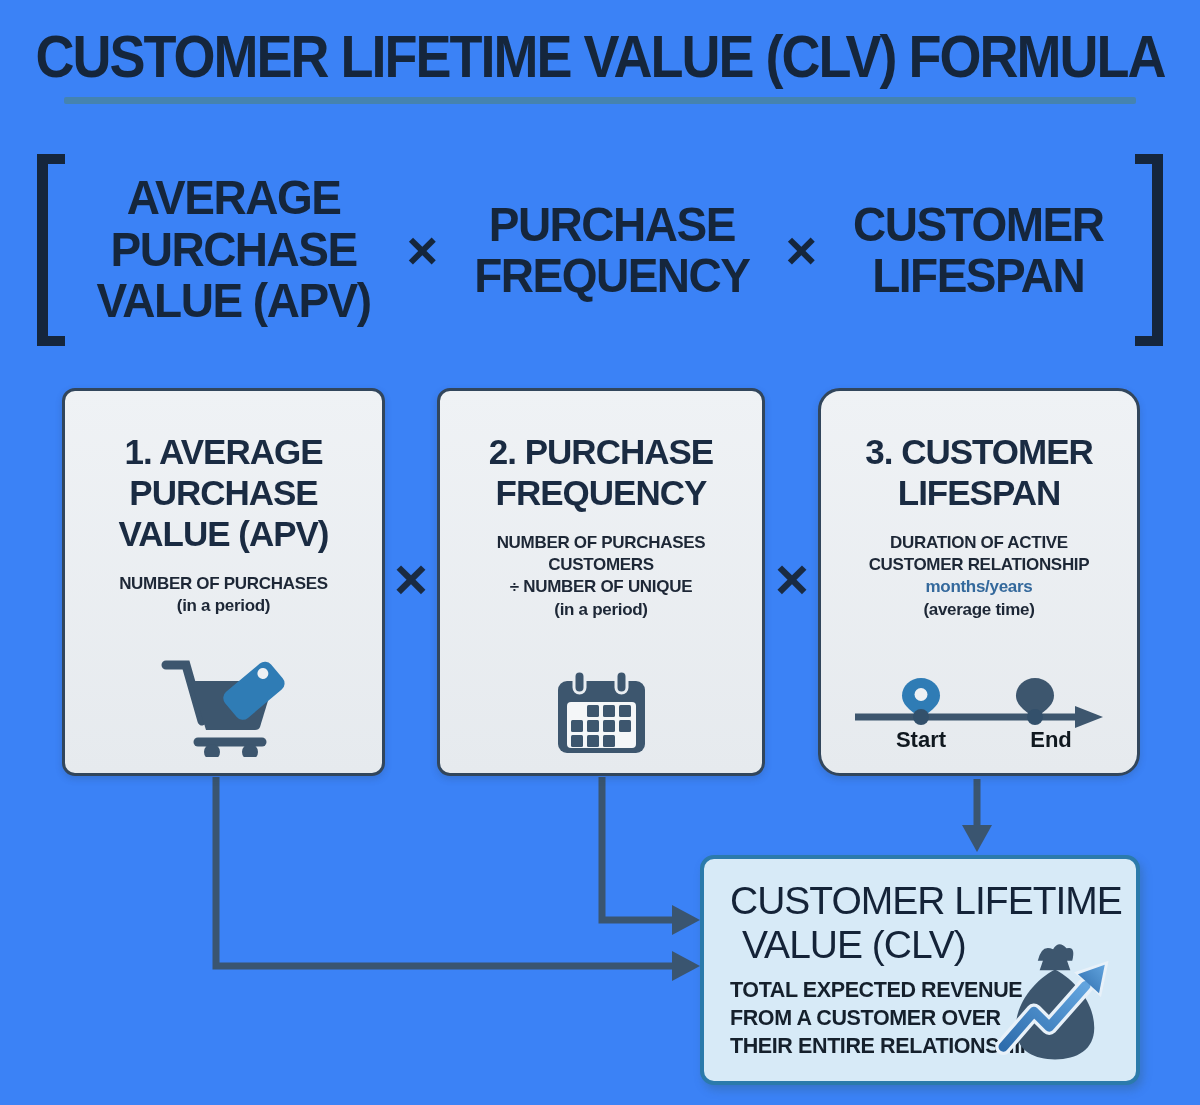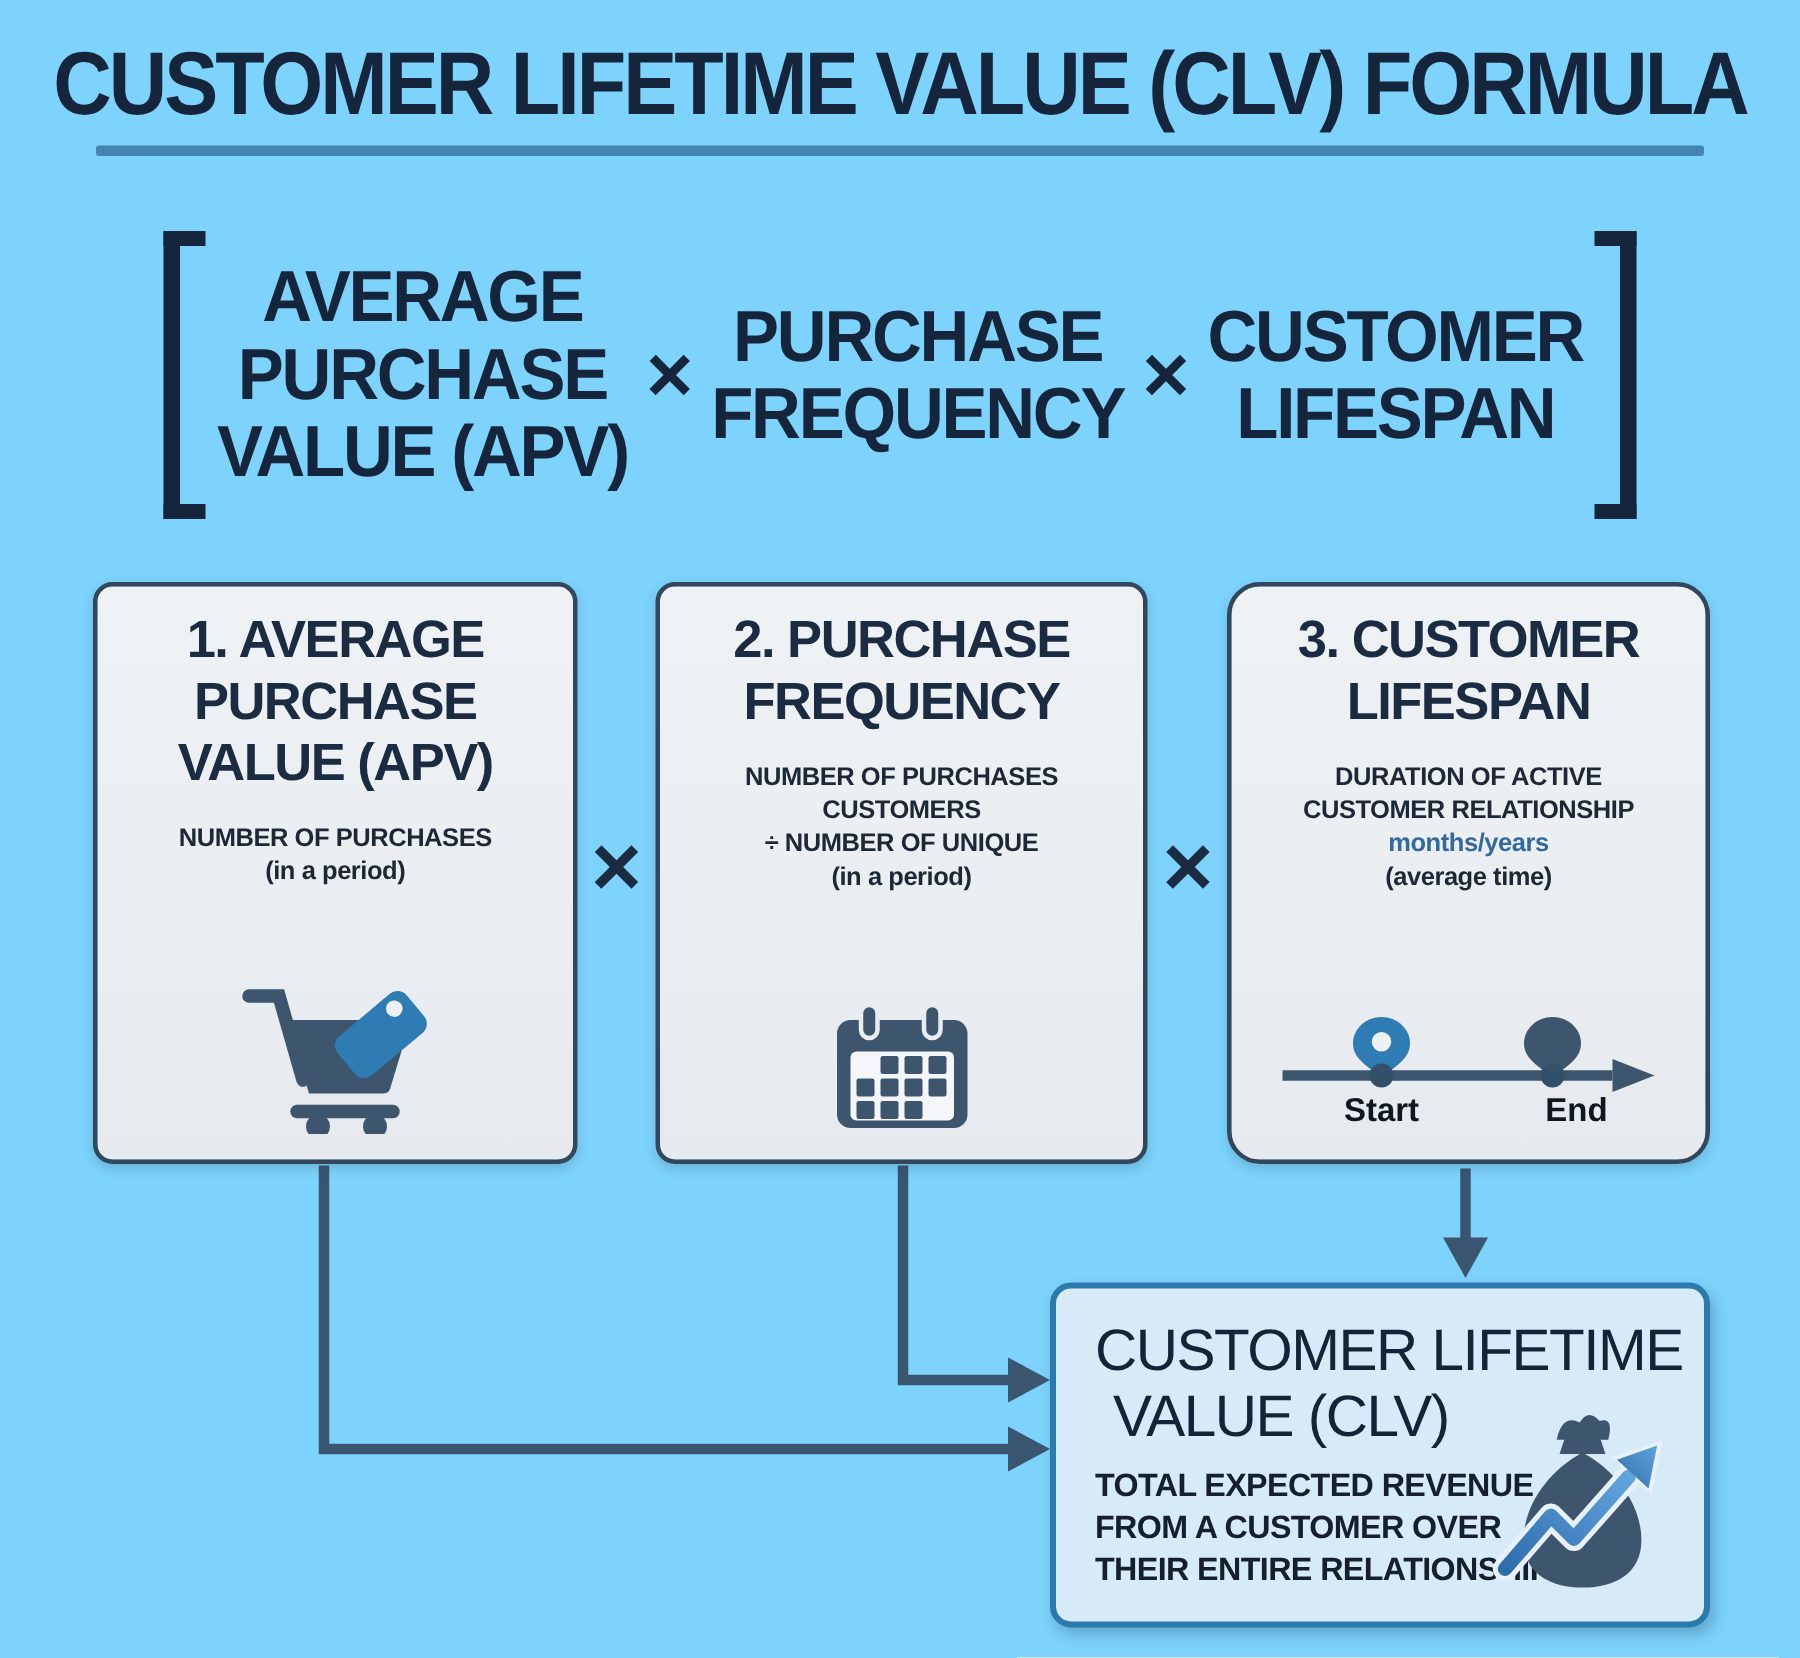--- a/index.html
+++ b/index.html
@@ -1,33 +1,33 @@
 <!DOCTYPE html>
 <html style="--title-text: #15263c; --underline-blue: #4583b0; --card-border: #32465c; --card-bg: #e9edf1; --slate-icon: #3d566e; --accent-blue: #2f7cb5; --months-years: #34699c; --arrow: #3a5570; --result-border: #2b7aab; --result-bg: #d7eaf7;"><head>
 <meta charset="utf-8">
 <style>
   html,body { margin:0; padding:0; background:#ffffff; font-family:"Liberation Sans", sans-serif; }
-  .page { position:relative; width:1200px; height:1105px; background:#7dd3fc; overflow:hidden; }
+  .page { position:relative; width:1200px; height:1105px; background:#3b82f6; overflow:hidden; }
 
   
   .main-title {
     position:absolute; top:22px; left:0; width:100%;
     text-align:center; font-size:54px; font-weight:bold; letter-spacing:-2px;
     color:var(--title-text,#15263c); transform:scaleY(1.1); transform-origin:top center;
     white-space:nowrap;
   }
   .title-underline {
     position:absolute; left:64px; top:97px; width:1072px; height:7px;
     background:var(--underline-blue,#4583b0); border-radius:2px;
   }
 
   
   .formula {
     position:absolute; top:150px; left:0; width:100%; height:200px;
-    display:flex; justify-content:center; align-items:center; gap:8px;
+    display:flex; justify-content:center; align-items:center; gap:32px;
   }
   .bracket { width:28px; height:192px; box-sizing:border-box; border-color:var(--title-text,#15263c); }
   .bracket.left  { border-left:11px solid var(--title-text,#15263c); border-top:10px solid var(--title-text,#15263c); border-bottom:10px solid var(--title-text,#15263c); }
   .bracket.right { border-right:11px solid var(--title-text,#15263c); border-top:10px solid var(--title-text,#15263c); border-bottom:10px solid var(--title-text,#15263c); }
   .formula-term {
     font-size:46px; font-weight:bold; letter-spacing:-1.5px; line-height:1.07;
     color:var(--title-text,#15263c); text-align:center; transform:scaleY(1.05);
   }
   .formula-x { font-size:54px; font-weight:bold; color:var(--title-text,#15263c); padding:0 4px; }
 
@@ -35,21 +35,21 @@
   .card {
     position:absolute; top:388px; height:388px; box-sizing:border-box; z-index:2;
     border:3px solid var(--card-border,#32465c); border-radius:13px;
     background:linear-gradient(180deg,#eff2f5,#e6eaee);
     box-shadow:0 3px 7px rgba(40,60,80,.20);
     display:flex; flex-direction:column; align-items:center; text-align:center;
   }
   .card-1 { left:62px;  width:323px; }
   .card-2 { left:437px; width:328px; }
   .card-3 { left:818px; width:322px;border-radius:22px; }
-  .card-title { margin-top:16px; font-size:35px; font-weight:bold; letter-spacing:-1px; line-height:1.17; color:#1a2b42; }
+  .card-title { margin-top:41px; font-size:35px; font-weight:bold; letter-spacing:-1px; line-height:1.17; color:#1a2b42; }
   .card-body  { margin-top:18px; font-size:17px; font-weight:bold; letter-spacing:-0.3px; line-height:1.31; color:#1d2736; }
   .hl-blue { color:var(--months-years,#34699c); }
   .card-icon { margin-top:auto; margin-bottom:12px; }
 
   .between-x {
     position:absolute; top:578px; transform:translate(-50%,-50%); z-index:2;
     font-size:58px; font-weight:bold; color:#1a2b42;
   }
   .bx-1 { left:411px; } .bx-2 { left:792px; }
 

